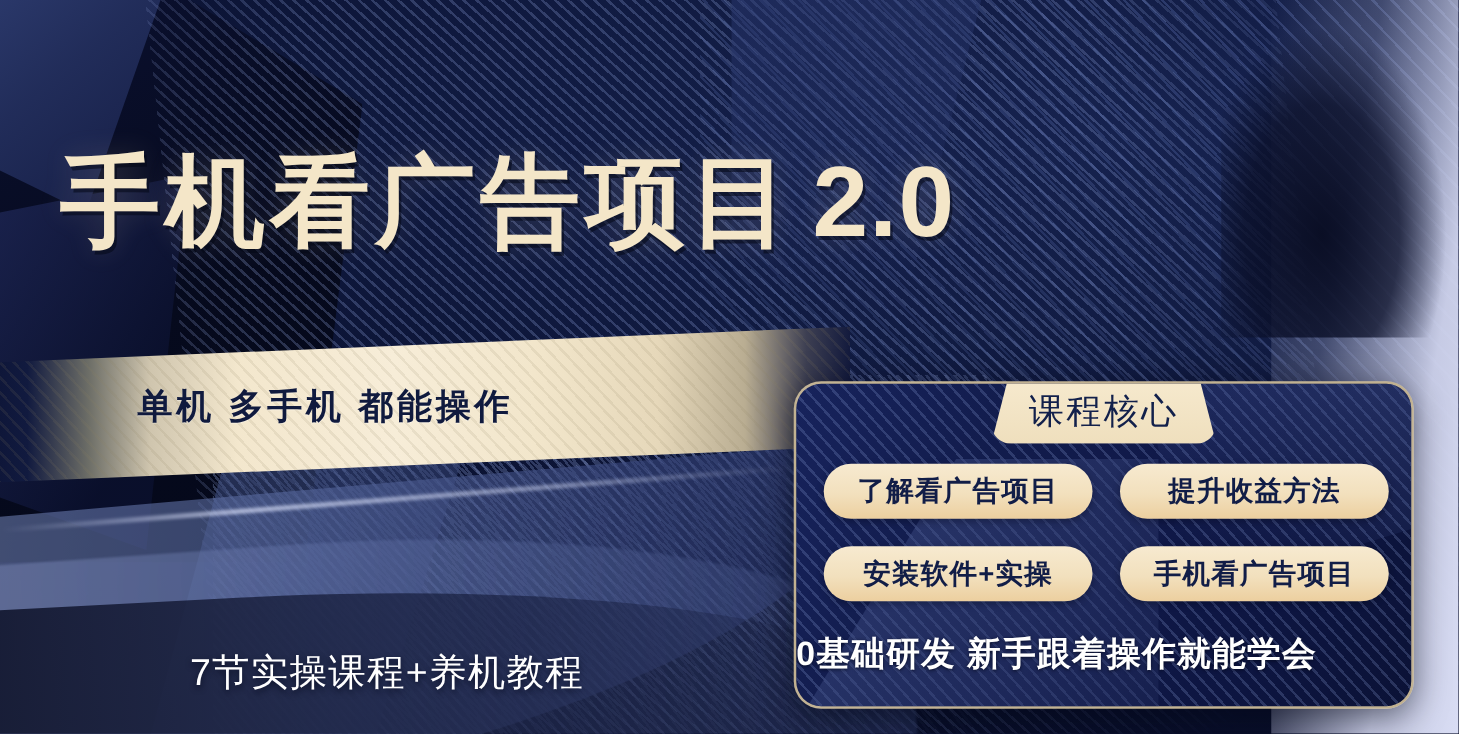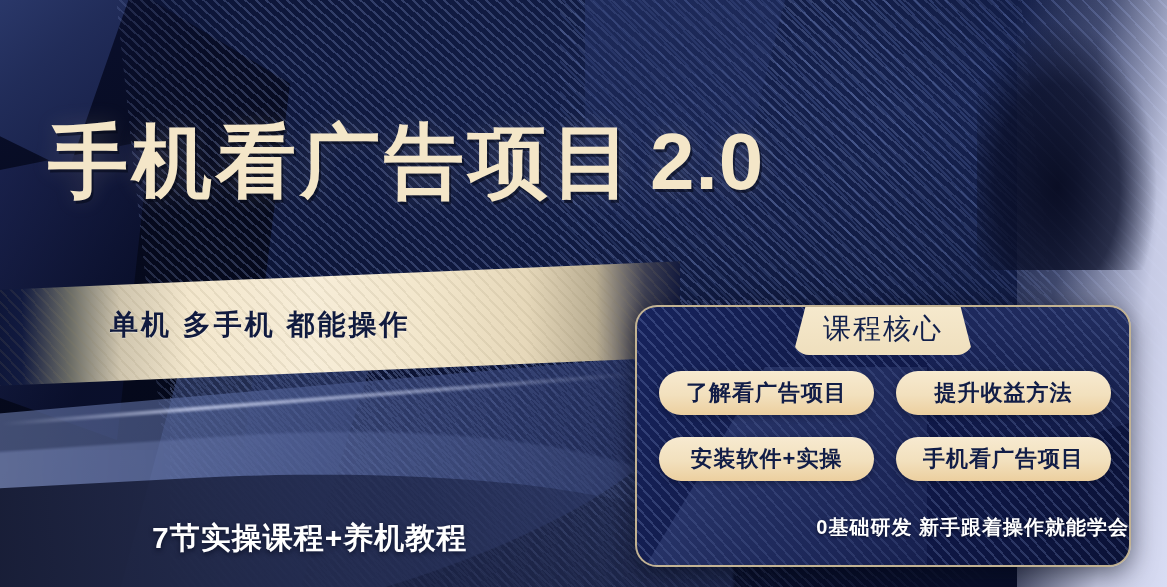--- a/index.html
+++ b/index.html
@@ -162,21 +162,21 @@
     font-weight:700;letter-spacing:4px;
     color:#f4e6c8;
     text-shadow:2px 3px 0 rgba(4,7,22,.55), 0 0 22px rgba(240,225,190,.16);
     white-space:nowrap;
   }
   .title .ver{letter-spacing:1px;margin-left:14px;}
 
   
   .caption{
     position:absolute;left:152px;top:518px;
-    font-size:30px;font-weight:700;letter-spacing:1px;
+    font-size:30px;font-weight:400;letter-spacing:1px;
     color:#ffffff;
     text-shadow:0 2px 5px rgba(5,9,28,.75);
     white-space:nowrap;
   }
 
   
   .panel{
     position:absolute;left:635px;top:305px;width:496px;height:262px;
     border-radius:22px;
     border:2px solid rgba(226,206,160,.85);
@@ -226,22 +226,22 @@
     height:44px;border-radius:22px;
     background:linear-gradient(180deg,#f7ead0 0%,#f2e0bd 55%,#eccf9f 100%);
     display:flex;align-items:center;justify-content:center;
     font-size:22px;font-weight:700;letter-spacing:1px;
     color:#111d47;
     white-space:nowrap;
     box-shadow:0 2px 6px rgba(3,6,20,.35);
   }
   .panel-foot{
     position:absolute;left:0;right:0;bottom:24px;
-    text-align:right;
-    font-size:20px;font-weight:700;letter-spacing:1px;
+    text-align:left;
+    font-size:27px;font-weight:700;letter-spacing:1px;
     color:#ffffff;
     text-shadow:0 1px 3px rgba(4,8,26,.8);
     white-space:nowrap;
   }
 </style>
 </head>
 <body>
 
 <div class="poster">
 

